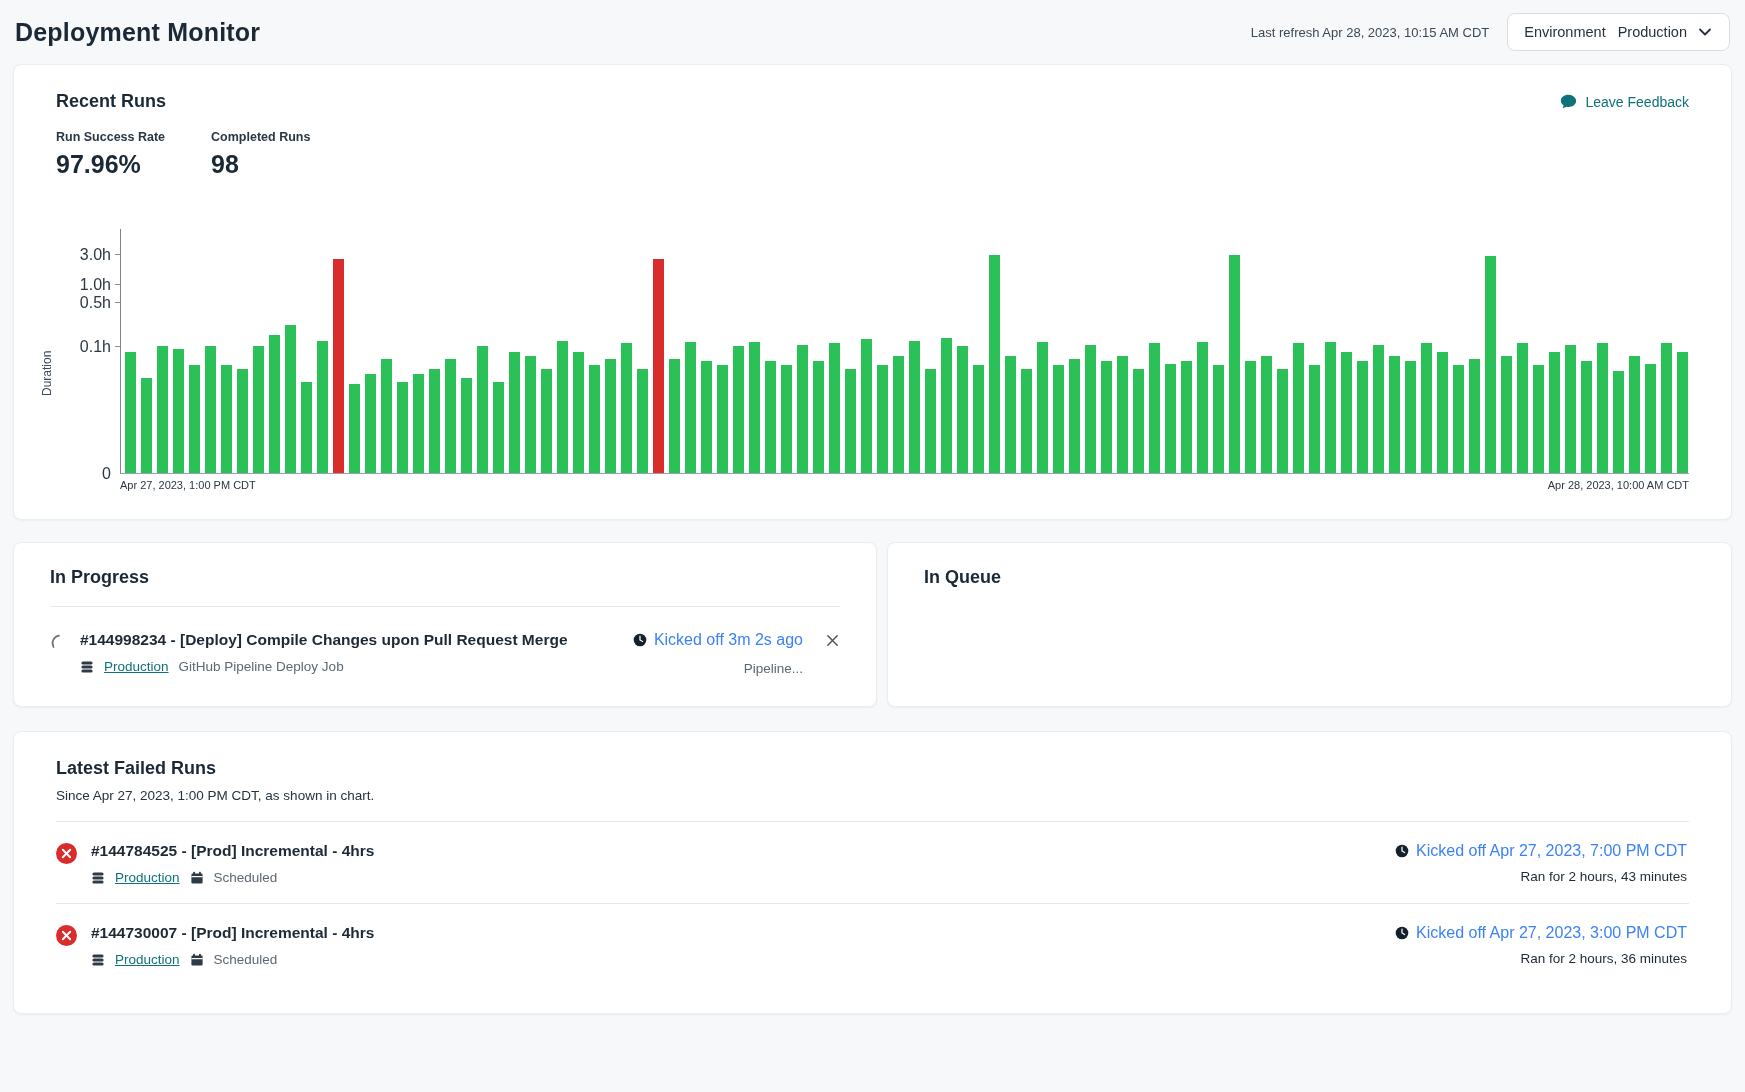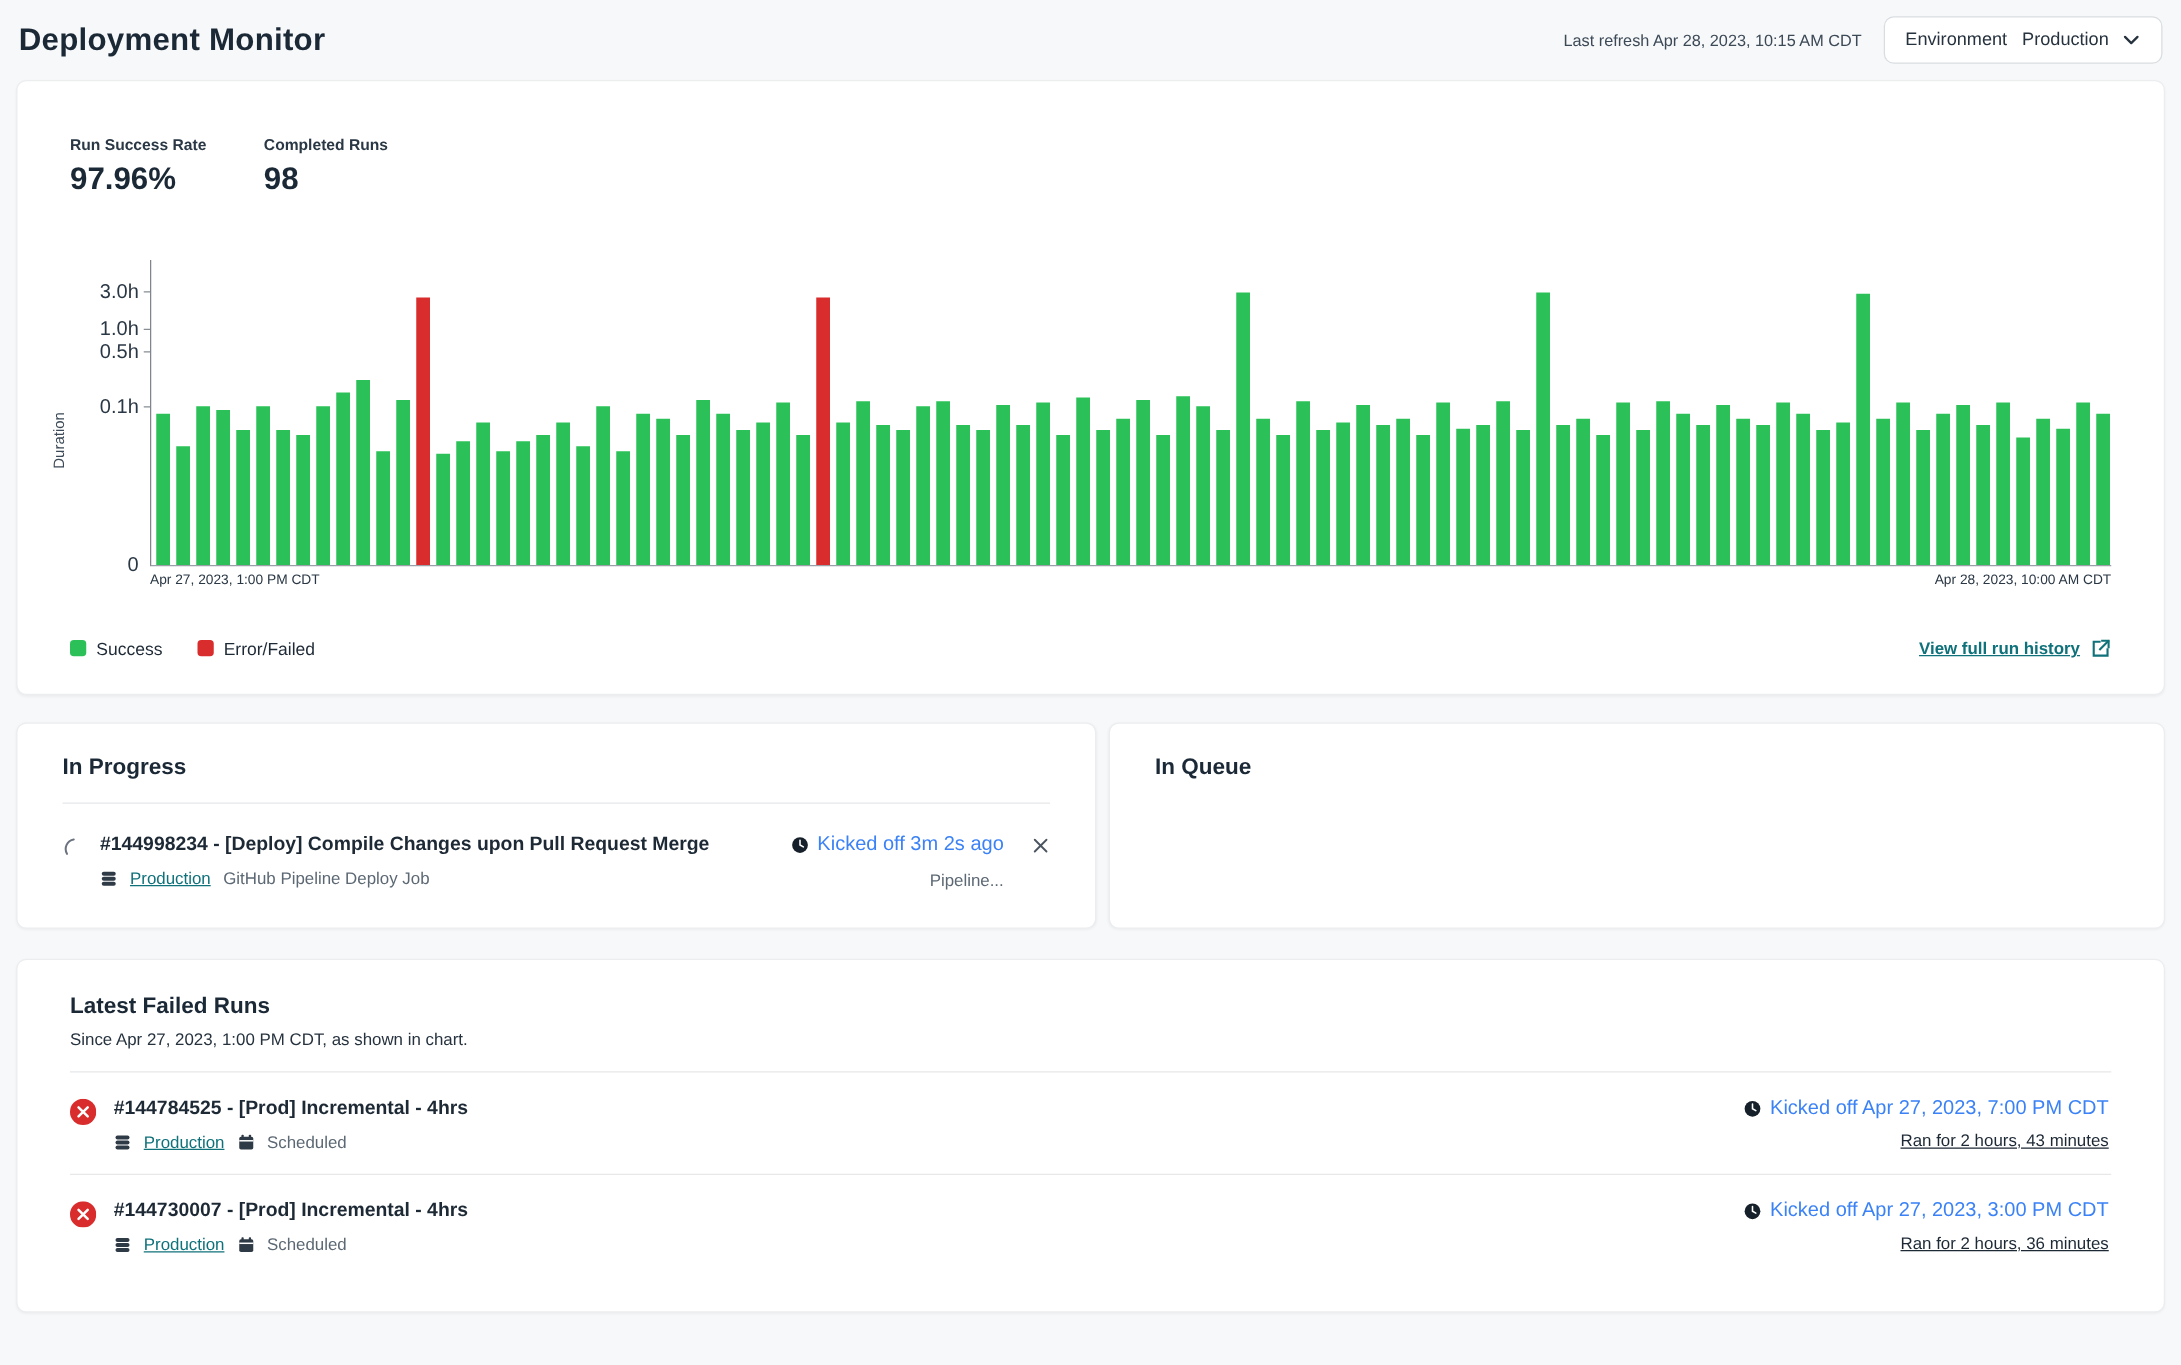--- a/index.html
+++ b/index.html
@@ -71,21 +71,21 @@
   .queue-empty { font-size:14px; color:#1d2935; margin-top:24px; }
 
   
   .failed-runs { margin-top:24px; padding:26px 42px 28px 42px; }
   .failed-sub { font-size:13.5px; color:#26323e; margin-top:9px; }
   .failed-item { display:flex; align-items:flex-start; padding:20px 0 18px 0; }
   .failed-item + .item-divider { height:1px; background:#e6e8ea; }
   .err-badge { flex:0 0 21px; margin-top:1px; }
   .failed-main { flex:1; margin-left:14px; }
   .failed-right { text-align:right; white-space:nowrap; margin-right:2px; }
-  .ran-for { font-size:13.5px; color:#1d2935; margin-top:9px;text-decoration:underline; }
+  .ran-for { font-size:13.5px; color:#1d2935; margin-top:9px; }
   .icon { display:inline-flex; }
 </style>
 </head>
 <body>
 
 <div class="page">
 
   <div class="top-header">
     <div class="page-title">Deployment Monitor</div>
     <div class="header-right">
@@ -96,20 +96,31 @@
         <span class="icon">
           <svg width="16" height="16" viewBox="0 0 16 16" fill="none" stroke="#26323e" stroke-width="1.8" stroke-linecap="round" stroke-linejoin="round">
               <path d="M3 5.5 L8 10.5 L13 5.5"></path>
             </svg>
         </span>
       </div>
     </div>
   </div>
 
   <section class="card recent-runs">
+    <div class="card-head">
+      <div class="card-title">Recent Runs</div>
+      <a class="feedback-link">
+        <span class="icon">
+          <svg width="17" height="17" viewBox="0 0 20 20" fill="#0f717a">
+              <path d="M10 2C5 2 1 5.1 1 9c0 2.2 1.3 4.2 3.3 5.5L3.2 18l4.3-1.8c.8.2 1.6.3 2.5.3 5 0 9-3.1 9-7s-4-7.5-9-7.5z"></path>
+            </svg>
+        </span>
+        <span>Leave Feedback</span>
+      </a>
+    </div>
 
     <div class="metrics">
       <div>
         <div class="metric-label">Run Success Rate</div>
         <div class="metric-value">97.96%</div>
       </div>
       <div>
         <div class="metric-label">Completed Runs</div>
         <div class="metric-value">98</div>
       </div>
@@ -231,42 +242,20 @@
             <div class="bar" style="height: 130.1px; background: rgb(44, 193, 88);"></div>
             <div class="bar" style="height: 120.7px; background: rgb(44, 193, 88);"></div>
           </div>
         <div class="xlabels">
           <span>Apr 27, 2023, 1:00 PM CDT</span>
           <span>Apr 28, 2023, 10:00 AM CDT</span>
         </div>
       </div>
     </div>
 
-    <div class="chart-footer">
-      <div class="legend">
-        <div class="legend-item">
-          <span class="legend-swatch" style="background: rgb(44, 193, 88);"></span>
-          <span>Success</span>
-        </div>
-        <div class="legend-item">
-          <span class="legend-swatch" style="background: rgb(217, 44, 44);"></span>
-          <span>Error/Failed</span>
-        </div>
-      </div>
-      <a class="history-link">
-        <span>View full run history</span>
-        <span class="icon">
-          <svg width="17" height="17" viewBox="0 0 20 20" fill="none" stroke="#0f717a" stroke-width="2" stroke-linecap="square">
-              <path d="M9 4 H3.5 V17 H16.5 V11"></path>
-              <path d="M11.5 3 H17.5 V9"></path>
-              <path d="M17 3.5 L9.5 11"></path>
-            </svg>
-        </span>
-      </a>
-    </div>
   </section>
 
   <div class="mid-row">
     <section class="card in-progress">
       <div class="card-title">In Progress</div>
       <div class="divider"></div>
 
       <div class="run-row">
         <span class="spinner icon">
           <svg width="18" height="18" viewBox="0 0 20 20" fill="none" stroke="#6b7280" stroke-width="1.8" stroke-linecap="round">

